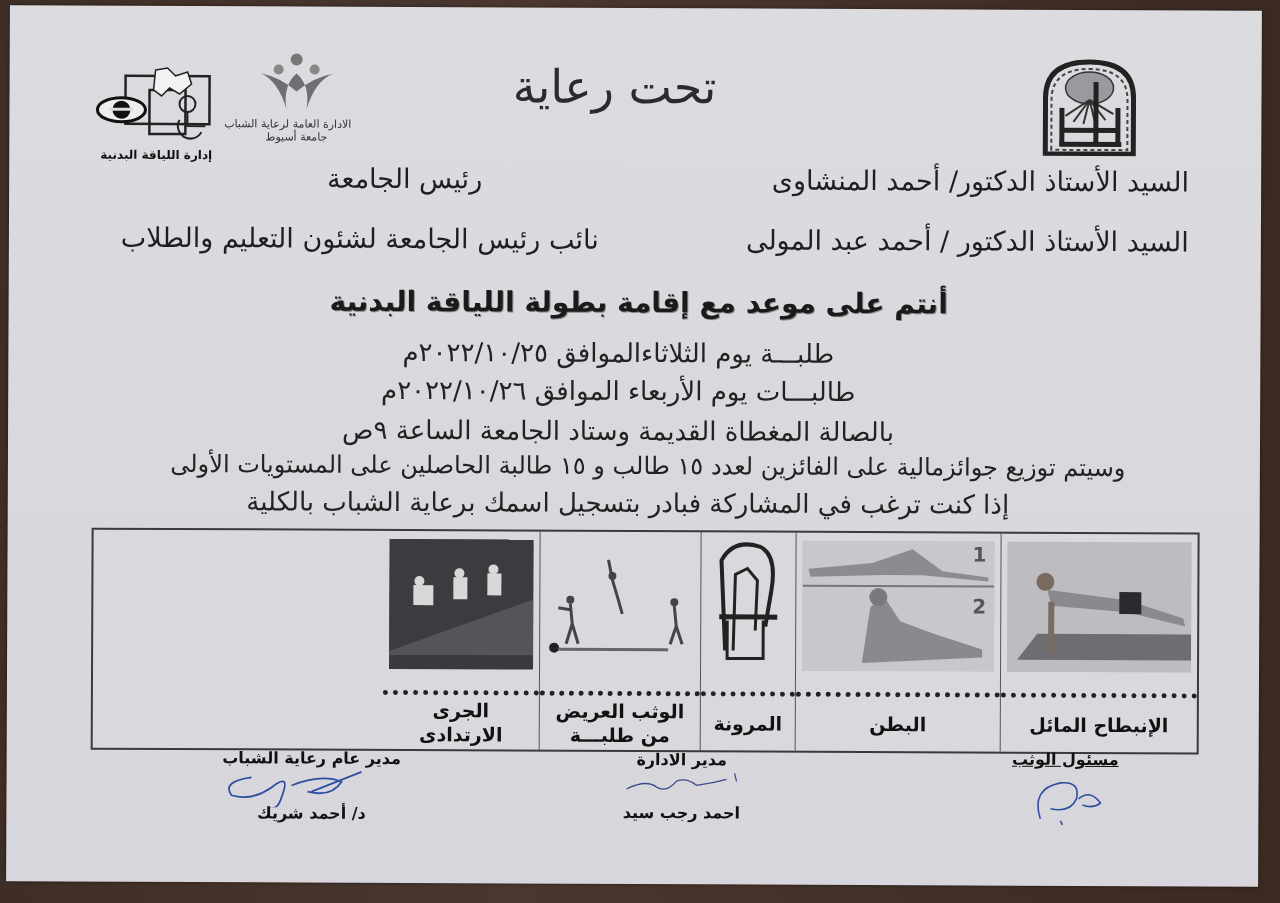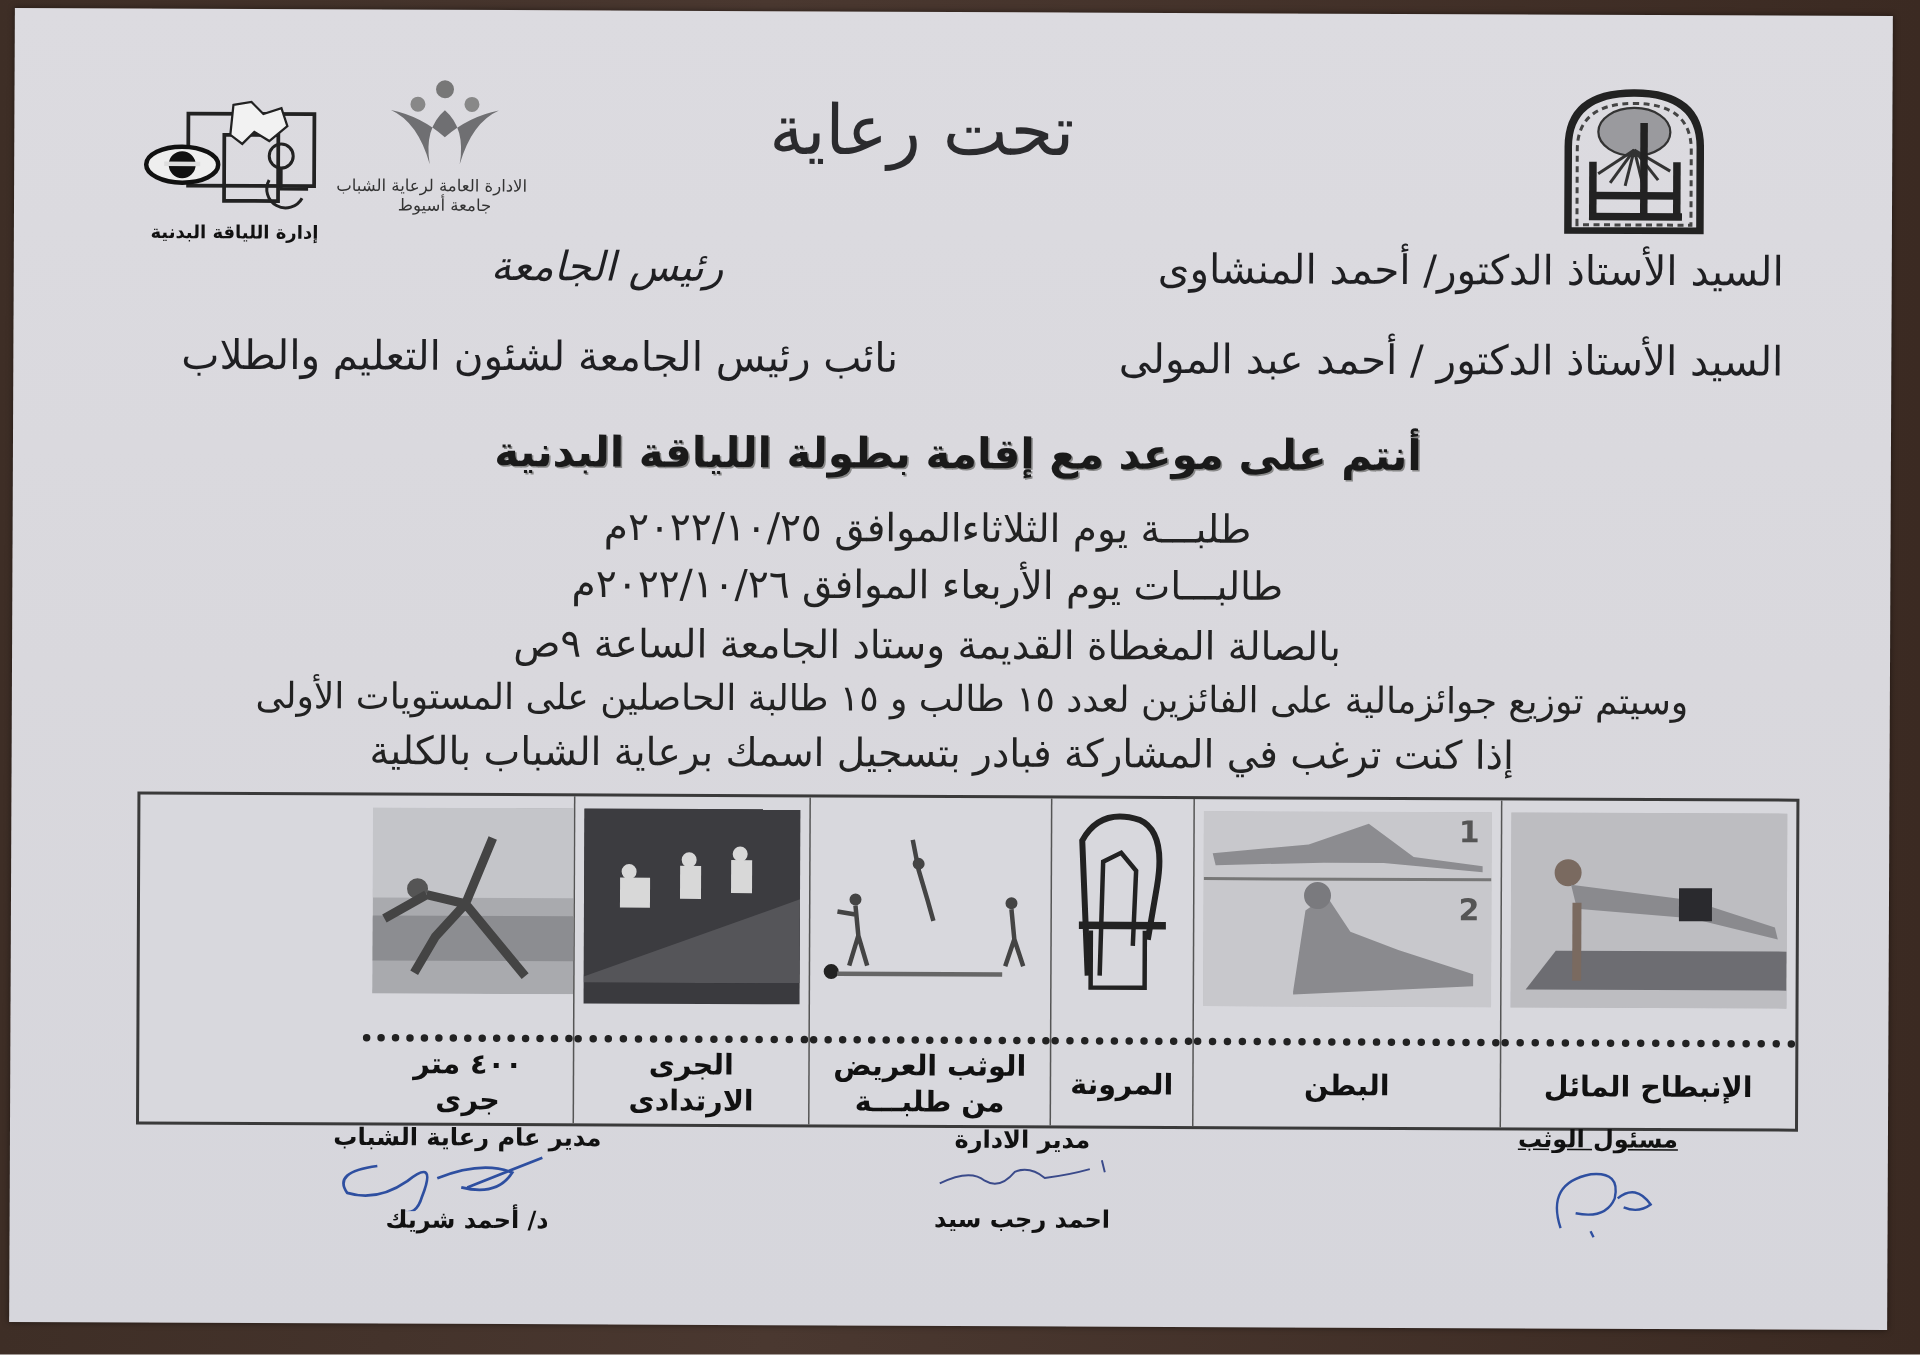--- a/index.html
+++ b/index.html
@@ -99,21 +99,21 @@
       <path d="M60 4 L72 2 L80 10 L92 6 L96 18 L84 28 L74 22 L66 30 L58 24Z" fill="#f2f2f2" stroke="#222" stroke-width="1.5"></path>
       <circle cx="92" cy="38" r="8" fill="none" stroke="#222" stroke-width="2"></circle>
       <path d="M92 46 V60 H110 M84 54 A12 12 0 1 0 106 66" fill="none" stroke="#222" stroke-width="2"></path>
     </svg>
     <div class="logo-cap rtl bold" style="font-size:12px;color:#111">إدارة اللياقة البدنية</div>
   </div>
 
   <div class="abs title rtl">تحت رعاية</div>
 
   <div class="abs line rtl" style="right:72px; top:156px;">السيد الأستاذ الدكتور/ أحمد المنشاوى</div>
-  <div class="abs line rtl" style="left:318px; top:156px;font-style:italic;">رئيس الجامعة</div>
+  <div class="abs line rtl" style="left:318px; top:156px;">رئيس الجامعة</div>
   <div class="abs line rtl" style="right:72px; top:216px;">السيد الأستاذ الدكتور / أحمد عبد المولى</div>
   <div class="abs line rtl" style="left:112px; top:216px;">نائب رئيس الجامعة لشئون التعليم والطلاب</div>
 
   <div class="abs headline rtl" style="left:240px; width:780px; top:278px; text-align:center;">أنتم على موعد مع إقامة بطولة اللياقة البدنية</div>
   <div class="abs body-line rtl" style="left:220px; width:780px; top:330px;">طلبـــة يوم الثلاثاءالموافق ٢٠٢٢/١٠/٢٥م</div>
   <div class="abs body-line rtl" style="left:220px; width:780px; top:368px;">طالبـــات يوم الأربعاء الموافق ٢٠٢٢/١٠/٢٦م</div>
   <div class="abs body-line rtl" style="left:200px; width:820px; top:408px;">بالصالة المغطاة القديمة وستاد الجامعة الساعة ٩ص</div>
   <div class="abs body-line rtl" style="left:60px; width:1160px; top:444px; font-size:24px;">وسيتم توزيع جوائزمالية على الفائزين لعدد ١٥ طالب و ١٥ طالبة الحاصلين على المستويات الأولى</div>
   <div class="abs body-line rtl" style="left:120px; width:1000px; top:480px;">إذا كنت ترغب في المشاركة فبادر بتسجيل اسمك برعاية الشباب بالكلية</div>
 
@@ -199,35 +199,20 @@
             </g>
         </svg>
       </div>
       <div class="spacer"></div>
       <div class="dots"></div>
       <div class="label">الجرى
 الارتدادى</div>
     </div>
 
 
-    <div class="cell" style="width:140px;">
-      <div class="pic" style="margin-right:0;">
-        <svg width="134" height="124" viewBox="0 0 134 124">
-          <rect width="134" height="124" fill="#a9aaae"></rect>
-          <rect y="0" width="134" height="60" fill="#c4c5c9"></rect>
-          <rect y="72" width="134" height="30" fill="#8c8d91"></rect>
-          <circle cx="30" cy="54" r="7" fill="#555"></circle>
-          <path d="M36 58 L62 64 L92 100 L102 112 M62 64 L42 86 L28 110 M36 58 L8 74 M62 64 L80 20" stroke="#444" stroke-width="6" fill="none"></path>
-        </svg>
-      </div>
-      <div class="spacer"></div>
-      <div class="dots"></div>
-      <div class="label">٤٠٠ متر
-جرى</div>
-    </div>
   </div>
 
   <div class="abs rtl" style="right:140px; top:740px; text-align:center;">
     <div class="sig-title">مسئول الوثب</div>
     <svg width="90" height="60" viewBox="0 0 90 60">
       <path d="M20 50 Q10 20 40 14 Q60 12 56 30 Q50 44 30 40 M58 30 Q70 20 80 34 Q72 40 62 36 M40 52 L42 56" fill="none" stroke="#2e4fa0" stroke-width="1.6"></path>
     </svg>
   </div>
 
   <div class="abs rtl" style="left:600px; top:742px; text-align:center; width:150px;">

